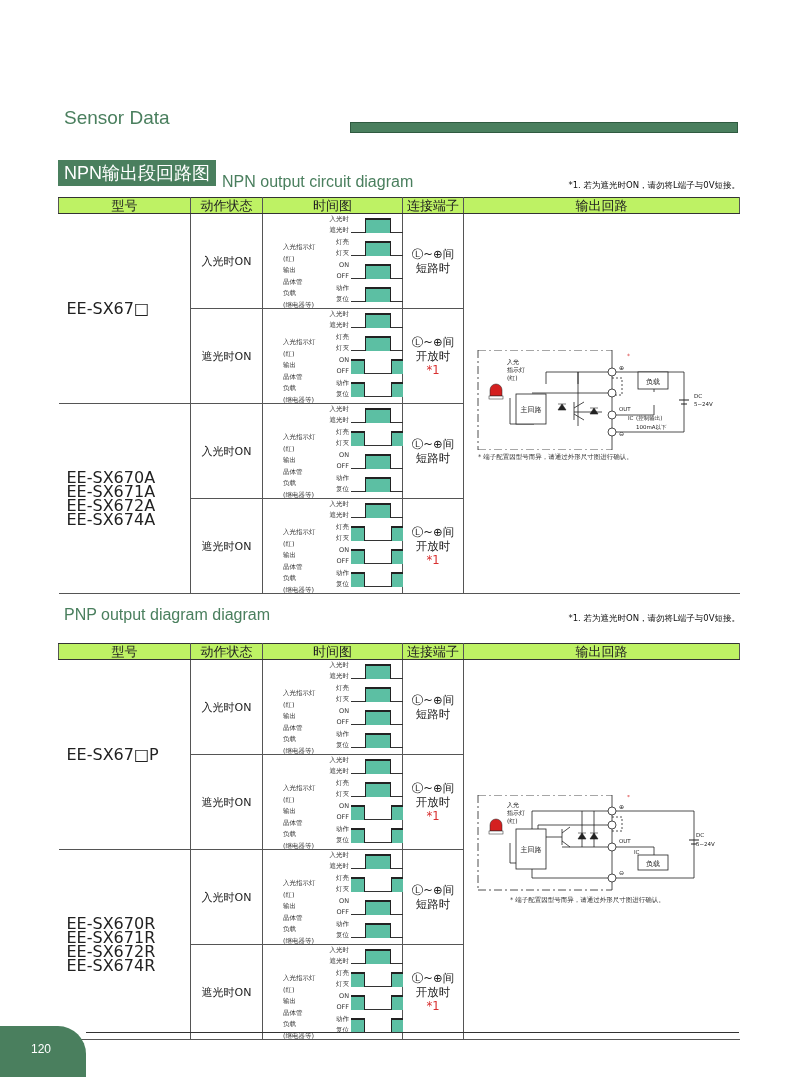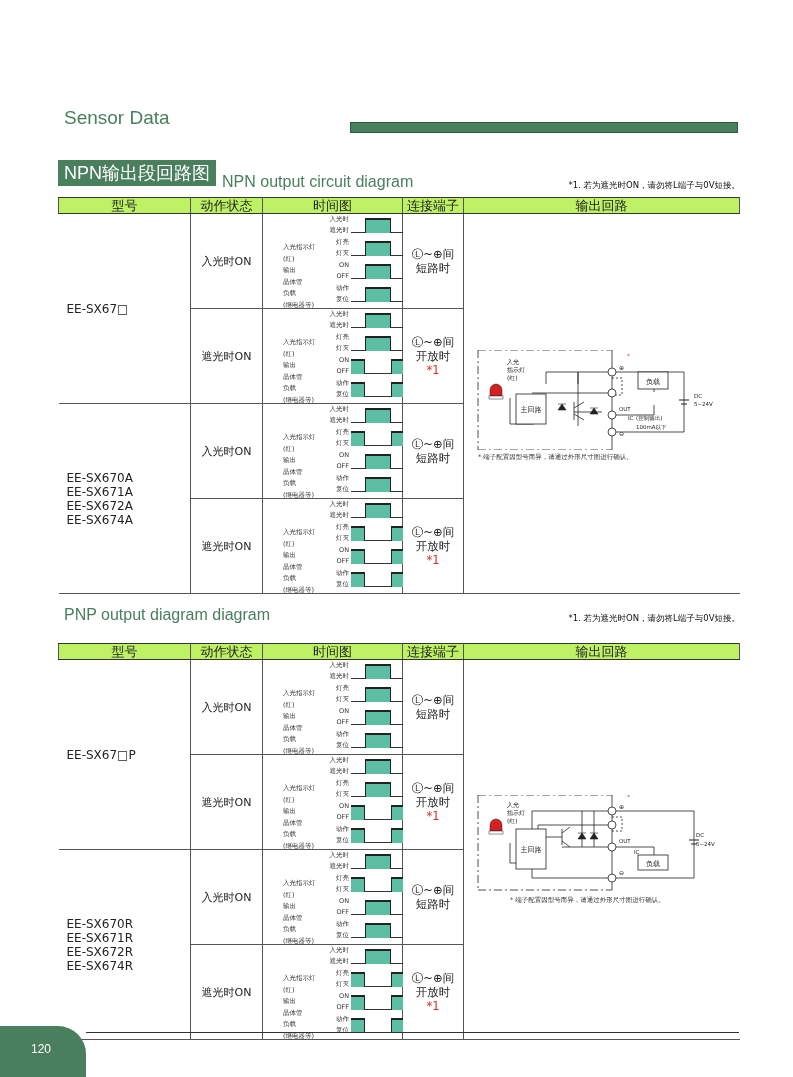--- a/index.html
+++ b/index.html
@@ -8,21 +8,21 @@
   .page-title .cn { font-size: 31px; color: #4a7f5e; letter-spacing: 1px; line-height: 1; }
   .page-title .en { font-size: 19px; color: #4a7f5e; margin-left: 4px; line-height: 1.1; font-family: "Liberation Sans", sans-serif; }
   .title-bar { position: absolute; left: 350px; top: 122px; width: 388px; height: 11px; background: #4a7f5e; border: 1px solid #2f5a40; }
   .section-head { position: absolute; left: 58px; display: flex; align-items: flex-end; width: 682px; }
   .section-head .tag { background: #4a7f5e; color: #fff; font-size: 18px; padding: 2px 6px; height: 26px; line-height: 22px; font-family: "Liberation Sans", sans-serif; }
   .section-head .en { font-size: 16px; color: #4a7f5e; margin-left: 6px; font-family: "Liberation Sans", sans-serif; line-height: 1; margin-bottom: -4px; }
   .section-head .note { margin-left: auto; font-size: 8.5px; color: #111; margin-bottom: -6px; }
   table.ct { position: absolute; left: 58px; width: 681px; border-collapse: collapse; table-layout: fixed; }
   table.ct th { background: #bef264; font-weight: normal; font-size: 13px; height: 16px; border-left: 1px solid #555; border-right: 1px solid #555; border-top: 1px solid #333; border-bottom: 1px solid #333; text-align: center; line-height: 14px; }
   table.ct td { border: 1px solid #555; font-size: 11px; vertical-align: middle; }
-  table.ct td.model { padding-left: 8px; font-size: 12px; line-height: 14px; border-left: none; }
+  table.ct td.model { padding-left: 8px; font-size: 16px; line-height: 14px; border-left: none; }
   table.ct td.state { text-align: center; font-size: 11px; }
   table.ct td.conn { text-align: center; font-size: 11.5px; line-height: 14px; }
   table.ct td.out { border-right: none; position: relative; }
   .conn .red { color: #d83030; }
   .timing { position: relative; height: 94px; }
   .trow { position: absolute; left: 12px; right: 0; height: 22px; }
   .trow .lab1 { position: absolute; left: 8px; top: 4px; font-size: 6.5px; line-height: 12px; color: #333; }
   .trow .hi, .trow .lo { position: absolute; left: 42px; width: 32px; text-align: right; font-size: 6.5px; color: #333; line-height: 8px; }
   .trow .hi { top: 1px; } .trow .lo { top: 12px; }
   .wave { position: absolute; left: 76px; top: 3px; width: 52px; height: 16px; }

